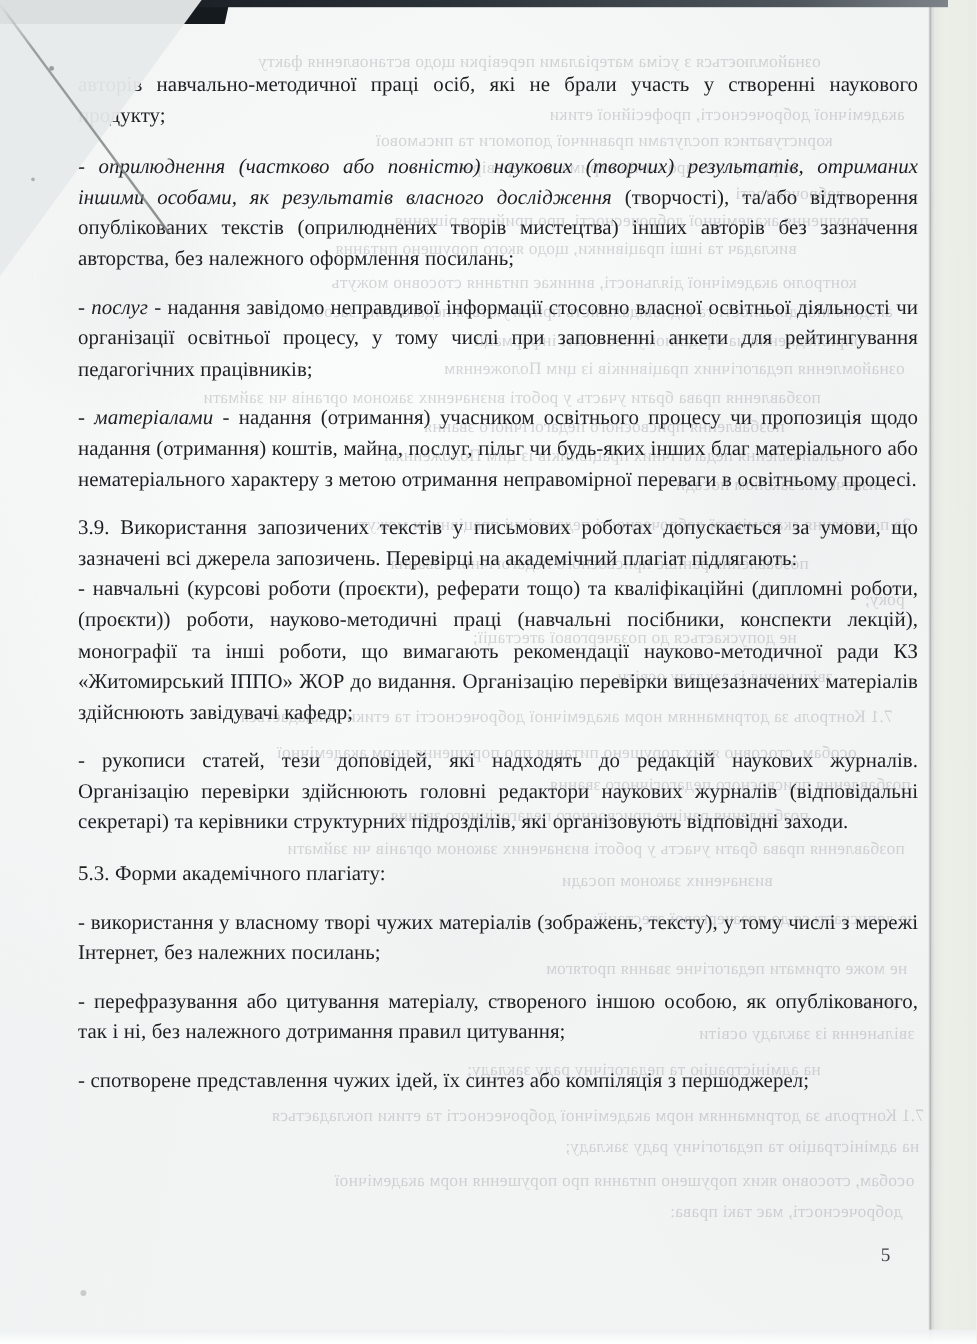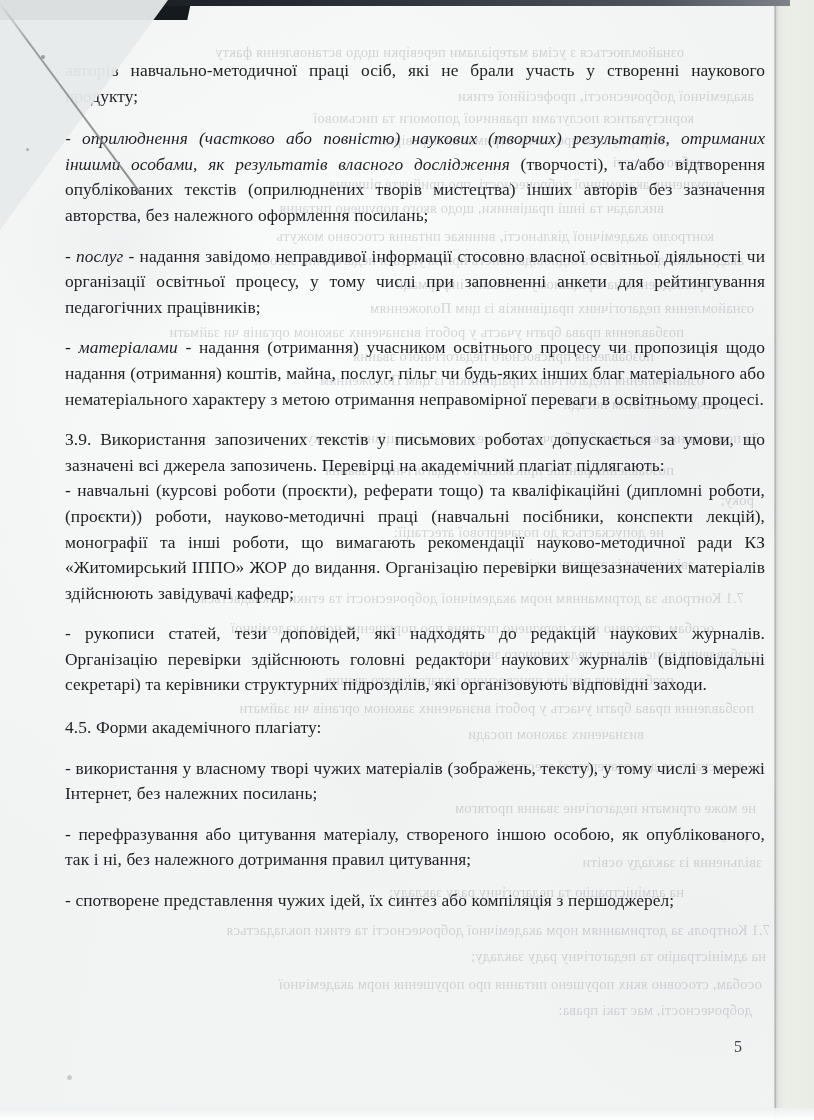--- a/index.html
+++ b/index.html
@@ -258,21 +258,21 @@
 
     <p class="para gap-md">
       <span>- навчальні (курсові роботи (проєкти), реферати тощо) та кваліфікаційні (дипломні роботи, (проєкти)) роботи, науково-методичні праці (навчальні посібники, конспекти лекцій), монографії та інші роботи, що вимагають рекомендації науково-методичної ради КЗ «Житомирський ІППО» ЖОР до видання. Організацію перевірки вищезазначених матеріалів здійснюють завідувачі кафедр;</span>
     </p>
 
     <p class="para gap-lg">
       <span>- рукописи статей, тези доповідей, які надходять до редакцій наукових журналів. Організацію перевірки здійснюють головні редактори наукових журналів (відповідальні секретарі) та керівники структурних підрозділів, які організовують відповідні заходи.</span>
     </p>
 
     <p class="para gap-md">
-      <span>4.5. Форми академічного плагіату:</span>
+      <span>5.3. Форми академічного плагіату:</span>
     </p>
 
     <p class="para gap-md">
       <span>- використання у власному творі чужих матеріалів (зображень,  тексту), у тому числі з мережі Інтернет, без належних посилань;</span>
     </p>
 
     <p class="para gap-md">
       <span>- перефразування або цитування матеріалу, створеного іншою особою, як опублікованого, так і ні, без належного дотримання правил цитування;</span>
     </p>
 

